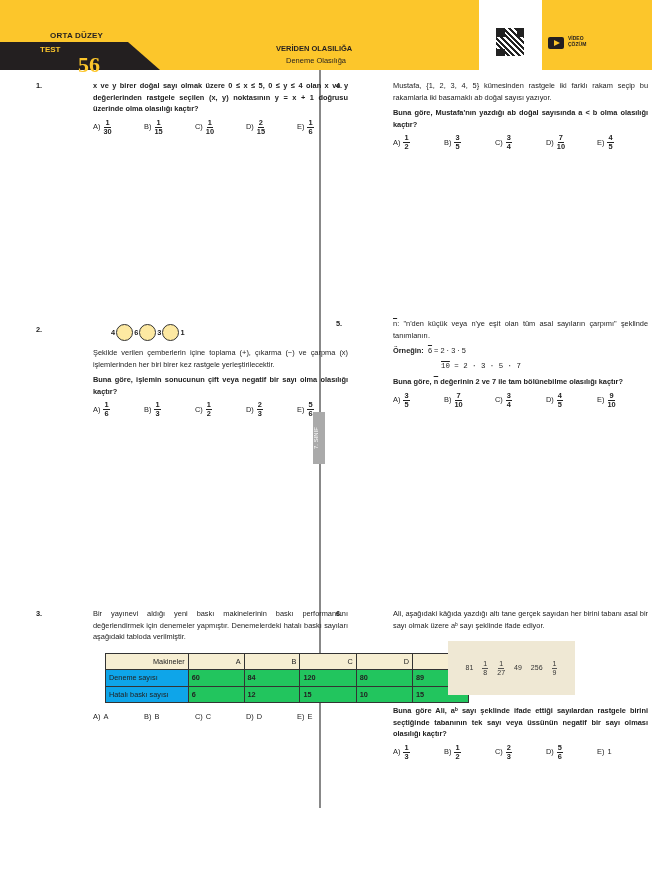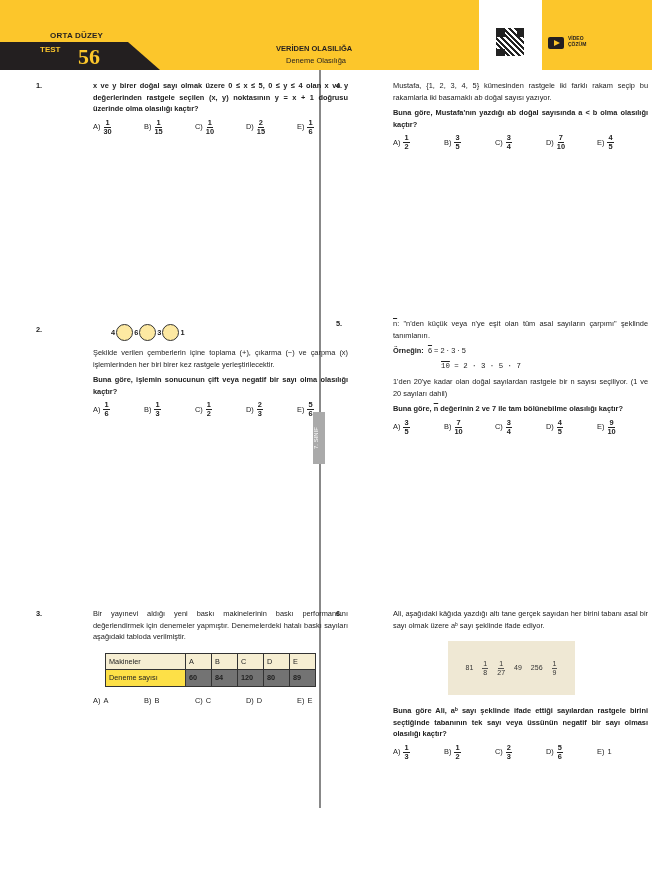--- a/index.html
+++ b/index.html
@@ -4,21 +4,21 @@
 <style>
   * { box-sizing: border-box; margin: 0; padding: 0; }
   html, body { width: 652px; height: 870px; background: #ffffff; overflow: hidden; }
   body { font-family: "Liberation Sans", sans-serif; color: #222; position: relative; }
 
   .header { position: absolute; left: 0; top: 0; width: 652px; height: 70px; background: #fcc62b; }
   .level { position: absolute; left: 50px; top: 31px; font-size: 8px; font-weight: bold; letter-spacing: 0.2px; color: #231f20; }
   .test-band { position: absolute; left: 0; top: 42px; width: 160px; height: 28px; background: #231f20;
     clip-path: polygon(0 0, 128px 0, 160px 28px, 0 28px); }
   .test-label { position: absolute; left: 40px; top: 45px; font-size: 8px; font-weight: bold; color: #fcc62b; }
-  .test-num { position: absolute; left: 78px; top: 44px; font-size: 22px; font-weight: bold; color: #fcc62b; font-family: "Liberation Serif", serif; }
+  .test-num { position: absolute; left: 78px; top: 52px; font-size: 22px; font-weight: bold; color: #fcc62b; font-family: "Liberation Serif", serif; }
   .topic-title { position: absolute; left: 276px; top: 44px; font-size: 7.5px; font-weight: bold; color: #231f20; }
   .topic-sub { position: absolute; left: 286px; top: 56px; font-size: 7.5px; color: #231f20; }
   .qr-box { position: absolute; left: 479px; top: 0; width: 63px; height: 70px; background: #fff; }
   .qr { position: absolute; left: 495px; top: 27px; width: 30px; height: 30px;
     background:
       linear-gradient(#222,#222) 0 0/9px 9px no-repeat,
       linear-gradient(#222,#222) 21px 0/9px 9px no-repeat,
       linear-gradient(#222,#222) 0 21px/9px 9px no-repeat,
       repeating-linear-gradient(45deg,#222 0 2px,#fff 2px 4px);
     border: 1px solid #fff; }
@@ -39,23 +39,23 @@
   .opt { width: 53px; display: flex; align-items: center; font-size: 7.4px; }
   .opt .lbl { margin-right: 3px; }
   .frac { display: inline-flex; flex-direction: column; align-items: center; font-size: 7.4px; line-height: 8px; font-weight: bold; }
   .frac .n { border-bottom: 1px solid #222; padding: 0 1px; }
 
   .circles { display: flex; align-items: center; margin: 0 0 6px 18px; font-weight: bold; }
   .circle { width: 17px; height: 17px; border-radius: 50%; background: #fde9a2; border: 1px solid #333; margin: 0 1px; }
 
   table.mach { border-collapse: collapse; margin: 10px 0 8px 12px; font-size: 7.3px; }
   table.mach td { border: 1px solid #333; padding: 2px 3px; height: 14px; }
-  table.mach tr:first-child td { background: #f6eed2; font-weight: normal; }
-  table.mach td:first-child { background: #fde047; width: 80px; }
-  table.mach td.v { width: 26px; font-weight: bold; background: #737373; }
+  table.mach tr:first-child td { background: #f6eed2; font-weight: normal; padding-left: 47px; }
+  table.mach td:first-child { background: #0ea5e9; width: 80px; }
+  table.mach td.v { width: 26px; font-weight: bold; background: #22c55e; }
   table.mach tr:first-child td.v { font-weight: normal; background: #f6eed2; }
 
   .paper { background: #efe8d4; width: 127px; height: 54px; margin: 10px 0 10px 55px; display: flex; align-items: center; justify-content: center; gap: 9px; font-size: 7px; color: #333; }
   .paper .frac { font-weight: normal; font-size: 7px; }
   .paper .frac .n { border-bottom: 1px solid #555; }
   .overline { text-decoration: overline; }
   .underline { text-decoration: underline; }
 </style>
 </head>
 <body>
@@ -189,20 +189,28 @@
         <td class="v">E</td>
       </tr>
       <tr>
         <td>Deneme sayısı</td>
         <td class="v">60</td>
         <td class="v">84</td>
         <td class="v">120</td>
         <td class="v">80</td>
         <td class="v">89</td>
       </tr>
+      <tr>
+        <td>Hatalı baskı sayısı</td>
+        <td class="v">6</td>
+        <td class="v">12</td>
+        <td class="v">15</td>
+        <td class="v">10</td>
+        <td class="v">15</td>
+      </tr>
     </tbody>
       </table>
     <div class="opts">
       <div class="opt">
           <span class="lbl">A)</span>
           <span>A</span>
         </div>
       <div class="opt">
           <span class="lbl">B)</span>
           <span>B</span>
@@ -267,21 +275,20 @@
     </div>
   </div>
 </div>
 
 <div class="q" style="left:336px; top:318px;">
   <span class="num">5.</span>
   <div class="body">
     <p><span class="overline">n</span><span>: "n'den küçük veya n'ye eşit olan tüm asal sayıların çarpımı" şeklinde tanımlanırı.</span></p>
     <p><b>Örneğin:</b>&nbsp;&nbsp;<span class="overline">6</span><span> = 2 · 3 · 5</span></p>
     <p style="padding-left:48px;font-family:Liberation Mono, monospace;"><span class="overline">10</span><span> = 2 · 3 · 5 · 7</span></p>
-    <p>1'den 20'ye kadar olan doğal sayılardan rastgele bir n sayısı seçiliyor. (1 ve 20 sayıları dahil)</p>
     <p class="stem"><span>Buna göre, </span><span class="overline">n</span><span> değerinin 2 ve 7 ile tam bölünebilme olasılığı kaçtır?</span></p>
     <div class="opts">
       <div class="opt">
           <span class="lbl">A)</span>
           <span class="frac">
             <span class="n">3</span>
             <span>5</span>
           </span>
         </div>
       <div class="opt">

